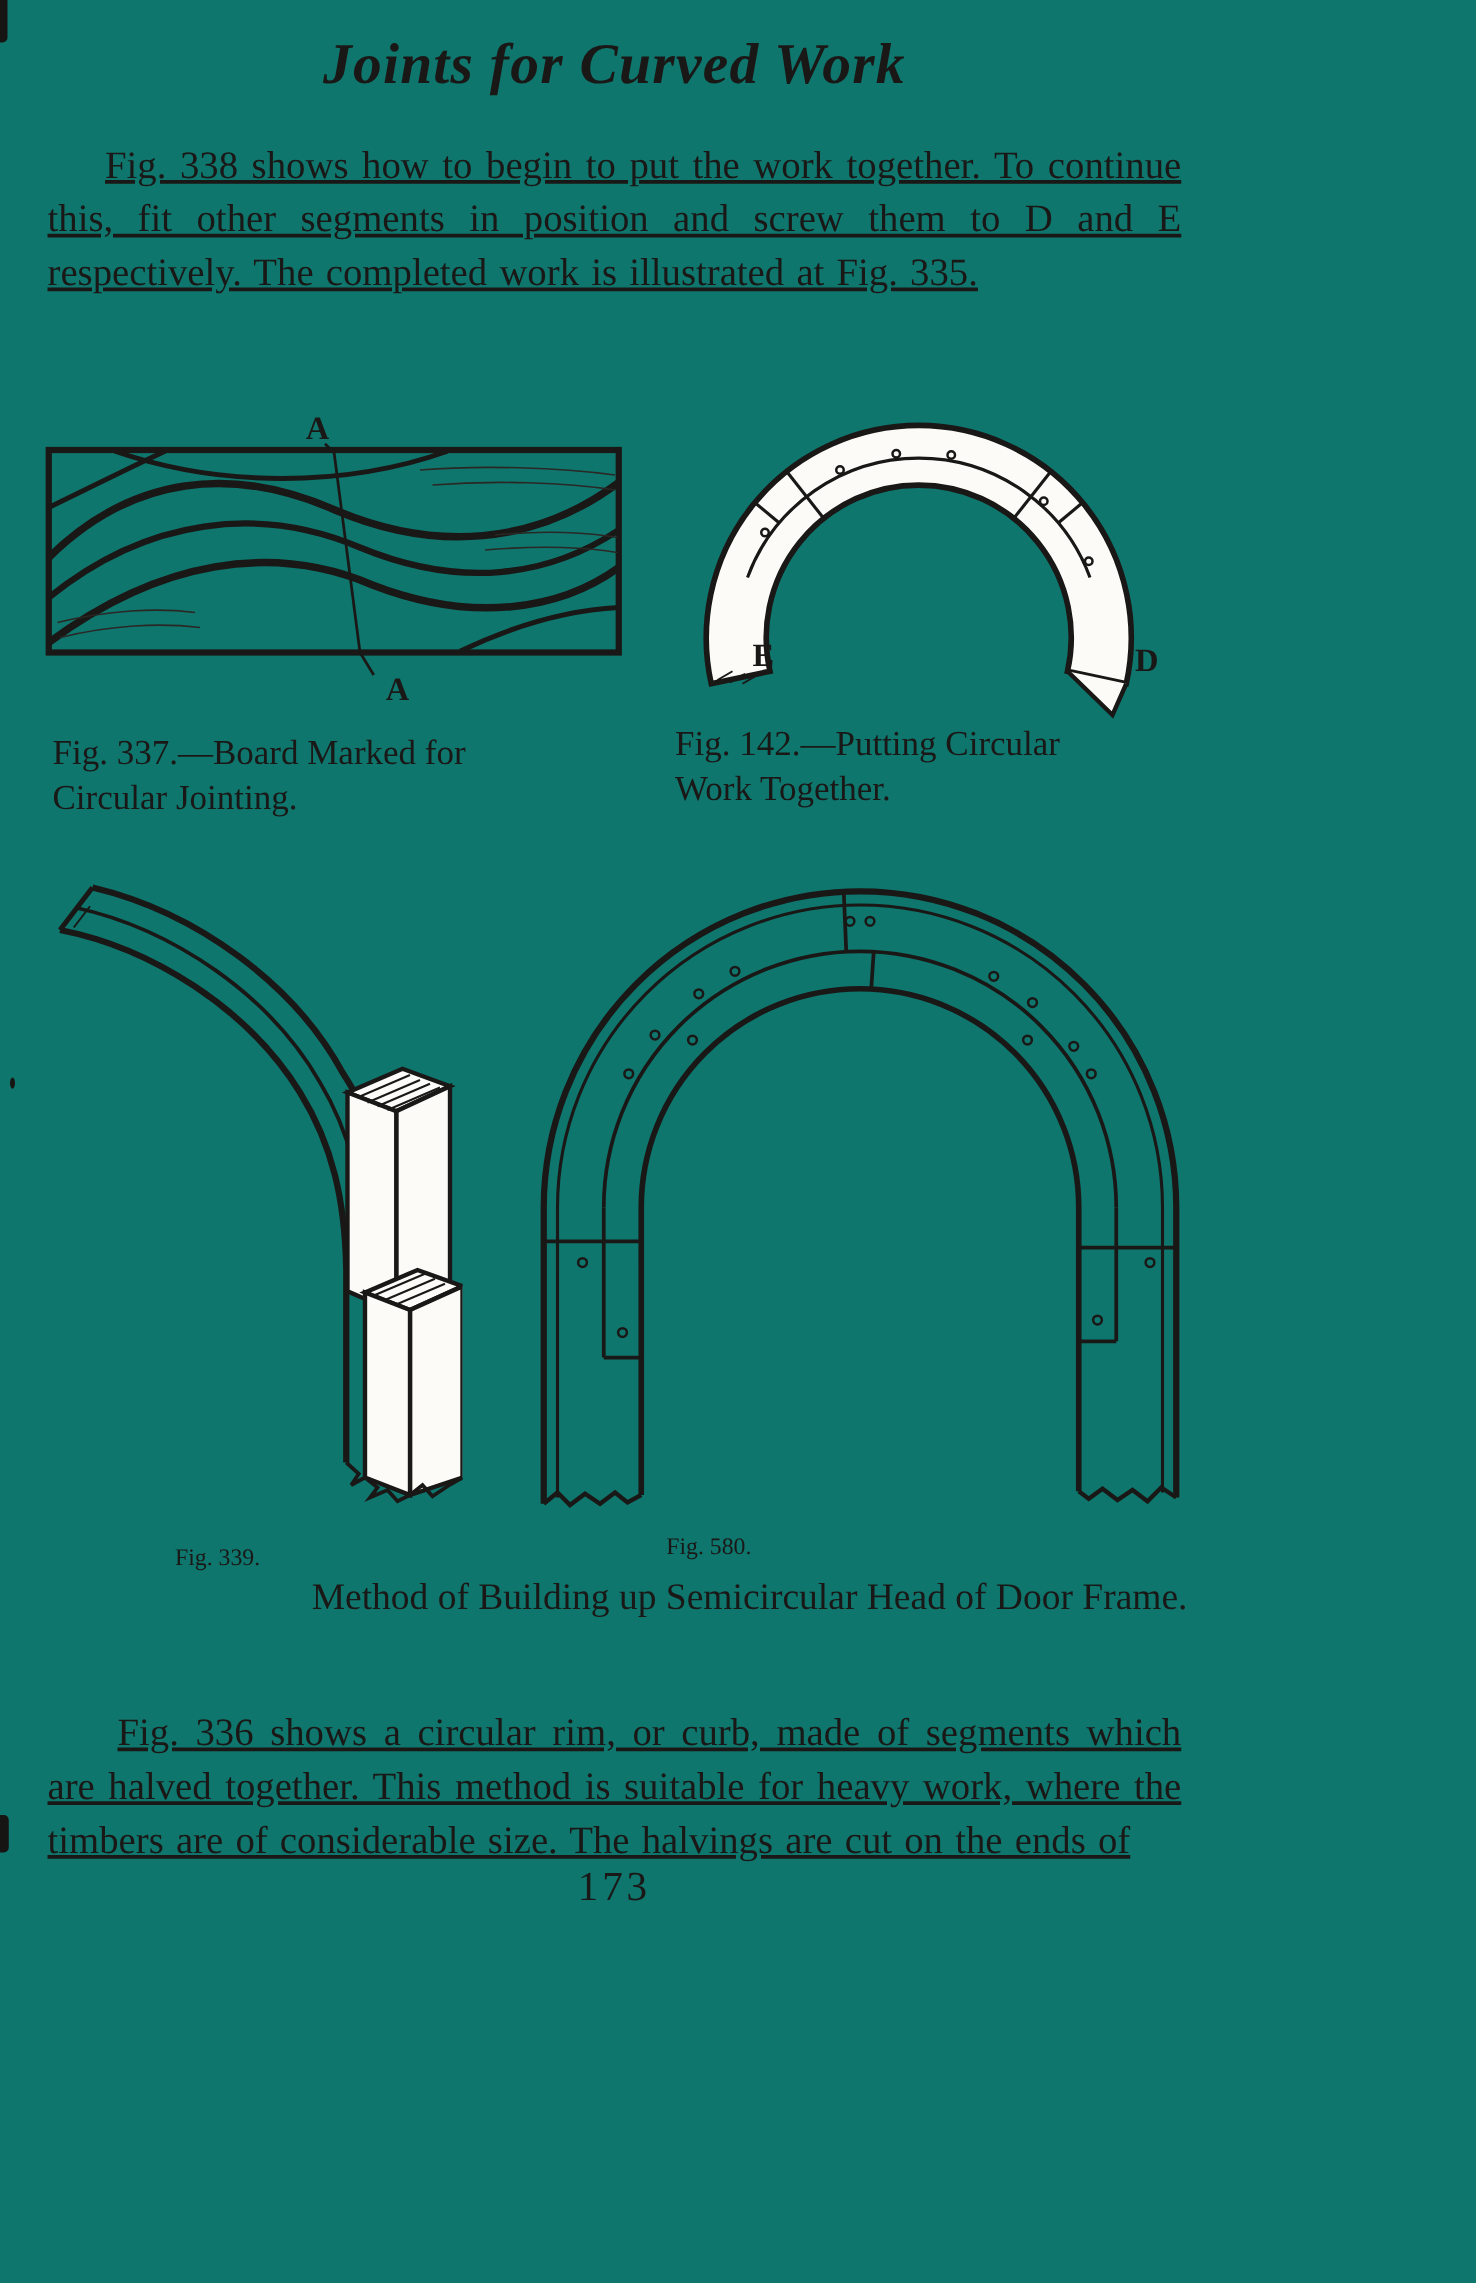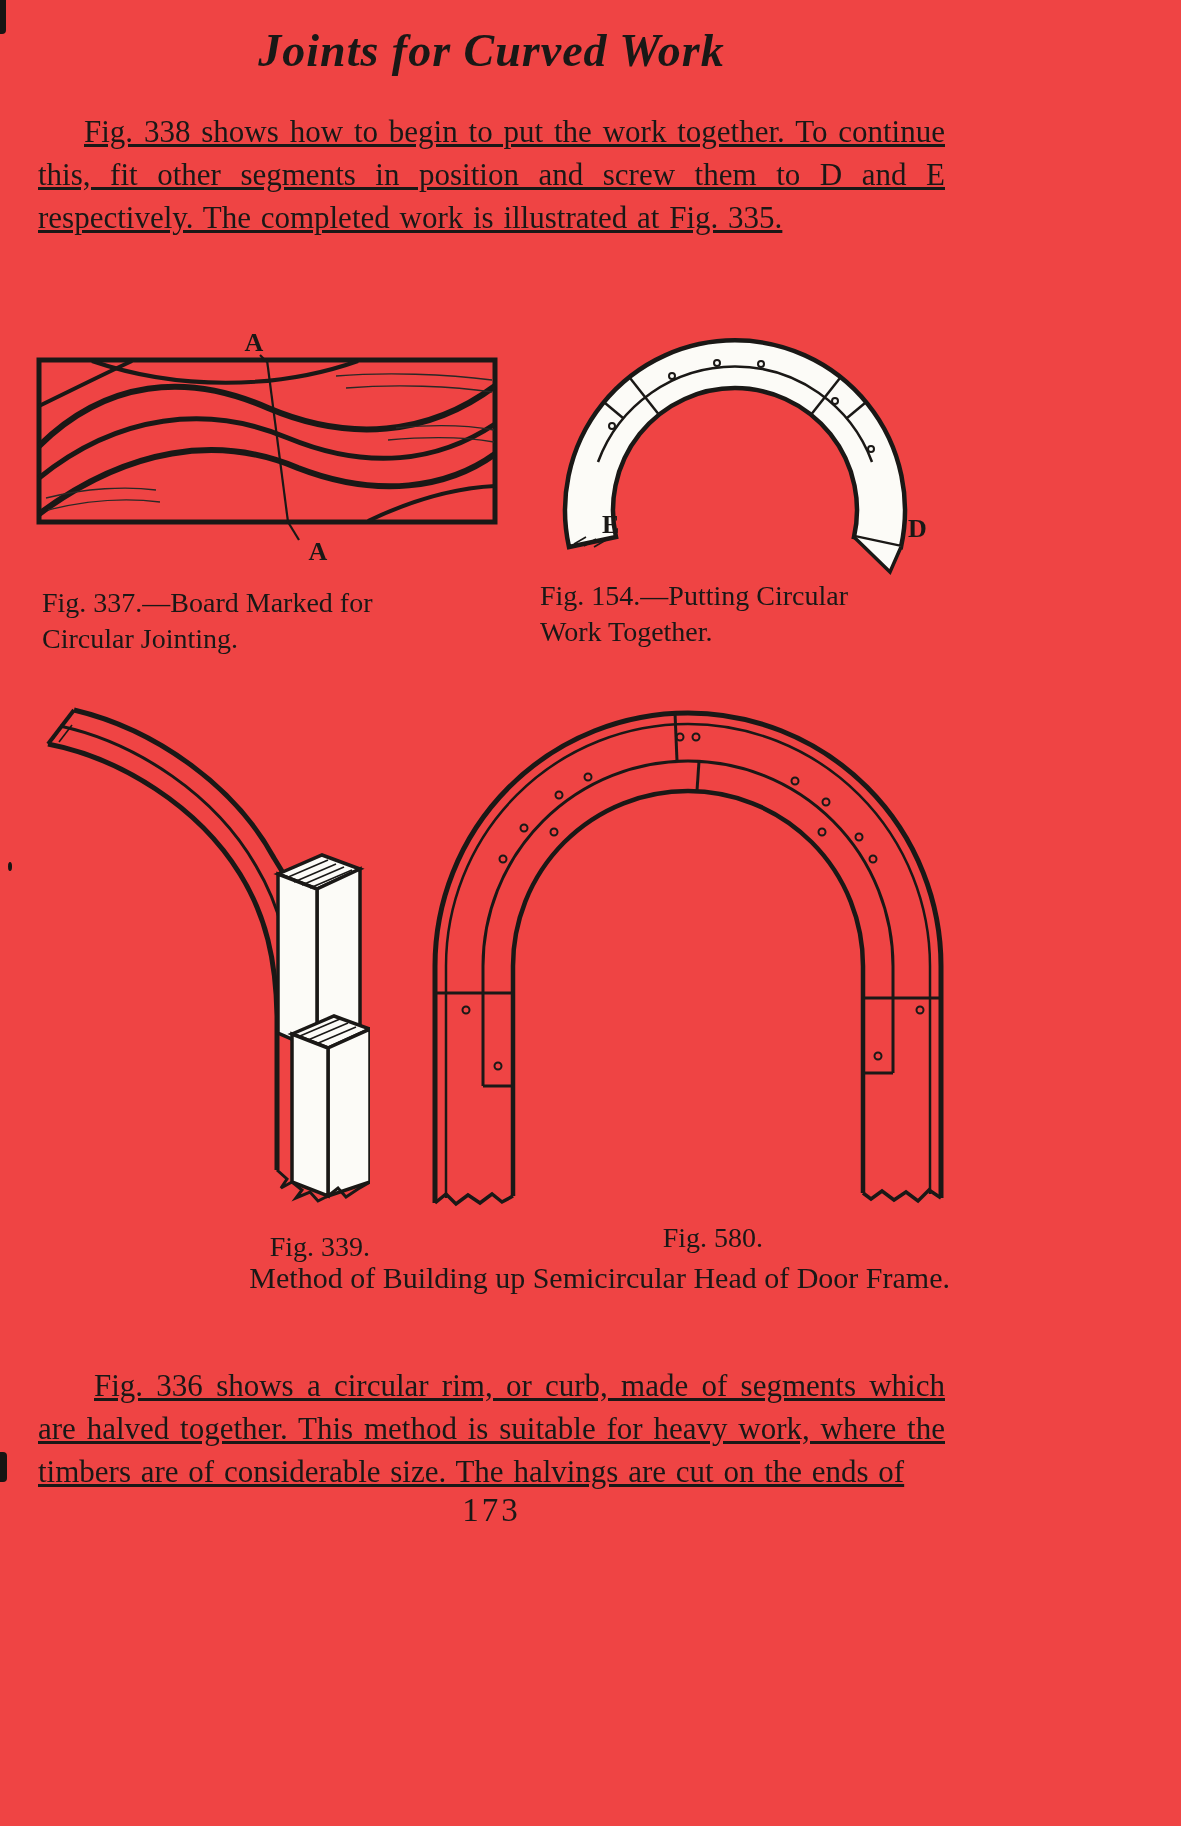--- a/index.html
+++ b/index.html
@@ -1,21 +1,21 @@
 <!DOCTYPE html>
 <html><head>
 <meta charset="utf-8">
 <style>
   * { margin:0; padding:0; box-sizing:border-box; }
   html,body { background:#d8d5cd; }
   #page {
     position:relative;
     width:1181px; height:1826px;
     margin:0 auto;
-    background:#ef4444;
+    background:#0f766e;
     overflow:hidden;
     color:#1a1816;
     font-family:"Liberation Serif", serif;
   }
   .title {
     position:absolute; top:24px; left:38px; width:907px;
     text-align:center;
     font-family:"Liberation Serif", serif;
     font-style:italic; font-weight:bold;
     font-size:46px; letter-spacing:1px;
@@ -26,21 +26,21 @@
     text-align:justify; word-spacing:2px;text-decoration:underline;
   }
   .para1 { top:110px; text-indent:46px; }
   .para2 { top:1316px; text-indent:56px;margin-top:48px; }
   .caption {
     position:absolute; font-size:28px; line-height:36px; 
   }
   #cap337 { left:42px;  top:585px; width:436px; }
   #cap338 { left:540px; top:578px; width:410px; }
   .figlabel {
-    position:absolute; font-size:28px; line-height:36px; text-align:right;
+    position:absolute; font-size:19px; line-height:36px; text-align:left;
   }
   #lbl339 { left:140px; top:1229px; width:230px; }
   #lbl340 { left:533px; top:1220px; width:230px; }
   #capBoth {
     position:absolute; left:38px; top:1259px; width:912px;
     text-align:right; font-size:30px; line-height:38px;
   }
   #pageno {
     position:absolute; top:1492px; left:38px; width:907px;
     text-align:center; font-size:33px; letter-spacing:3px;
@@ -121,21 +121,21 @@
     </g>
     <text x="62" y="248" class="svg-label">E</text>
     <text x="368" y="252" class="svg-label">D</text>
   </svg>
 
   <div class="caption" id="cap337">
     <div>Fig. 337.—Board Marked for</div>
     <div>Circular Jointing.</div>
   </div>
   <div class="caption" id="cap338">
-    <div>Fig. 154.—Putting Circular</div>
+    <div>Fig. 142.—Putting Circular</div>
     <div>Work Together.</div>
   </div>
 
   <svg id="fig339" viewBox="0 0 330 515">
     <g fill="none" stroke="#1a1816">
       <path d="M8,46 C80,60 158,108 200,176 C226,218 236,262 237,318 L237,472" stroke-width="5"></path>
       <path d="M20,28 C98,45 176,98 216,168 C240,208 250,250 252,305 L252,330" stroke-width="3"></path>
       <path d="M34,12 C118,32 196,90 234,160 C247,180 252,192 256,206" stroke-width="5"></path>
       <path d="M8,46 L34,12" stroke-width="4"></path>
       <line x1="13" y1="41" x2="26" y2="22" stroke-width="1.6"></line>

